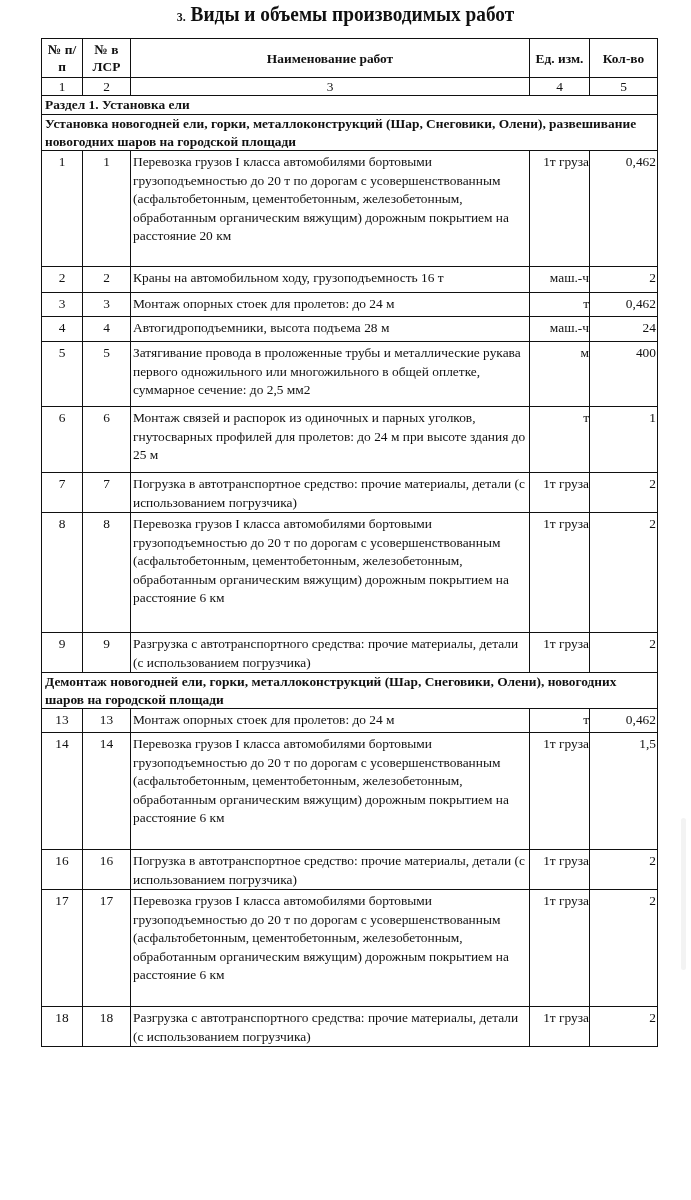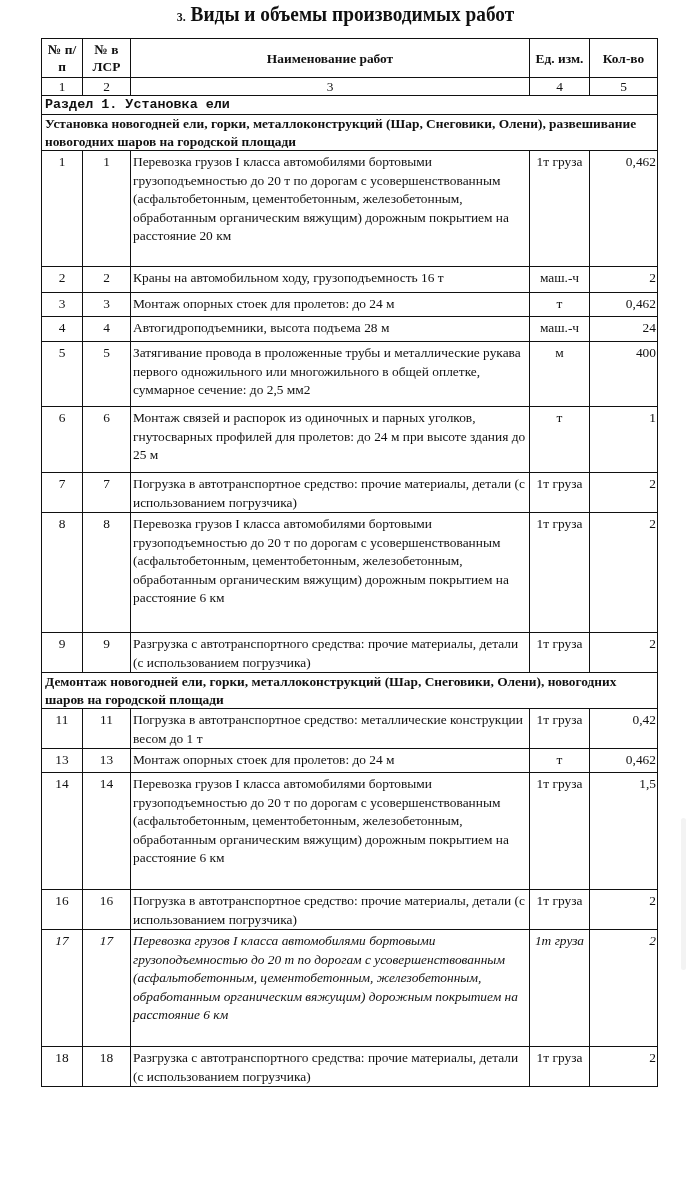--- a/index.html
+++ b/index.html
@@ -36,24 +36,24 @@
   col.c2 { width: 48px; }
   col.c3 { width: 399px; }
   col.c4 { width: 60px; }
   col.c5 { width: 68px; }
   th {
     font-weight: bold; vertical-align: middle !important;
     text-align: center; height: 38px; line-height: 17px;
     font-size: 13.4px;
   }
   tr.nums td { text-align: center; height: 17px; line-height: 17px; padding: 0; }
-  tr.section td { font-weight: bold; height: 17px; line-height: 18px; font-family: Liberation Mono, monospace; }
+  tr.section td { font-weight: bold; height: 17px; line-height: 18px; }
   tr.group td { font-weight: bold; line-height: 17.5px; }
   td.n { text-align: center; padding-top: 2px !important; }
-  td.unit { text-align: center; padding-top: 2px !important; white-space: nowrap; padding-left: 0 !important; padding-right: 0 !important;}
+  td.unit { text-align: right; padding-top: 2px !important; white-space: nowrap; padding-left: 0 !important; padding-right: 0 !important;}
   td.qty { text-align: right; padding-top: 2px !important; padding-right: 1px !important; }
   td.name { padding-top: 2px !important; padding-left: 2px !important; }
   .scrollbar {
     position: absolute; left: 681px; top: 818px;
     width: 5px; height: 152px;
     background: #f3f3f3; border-radius: 3px;
   }
 </style>
 </head>
 <body>
@@ -154,27 +154,20 @@
         <tr style="height: 38px;">
           <td class="n">9</td>
           <td class="n">9</td>
           <td class="name">Разгрузка с автотранспортного средства: прочие материалы, детали (с использованием погрузчика)</td>
           <td class="unit">1т груза</td>
           <td class="qty">2</td>
         </tr>
         <tr class="group">
           <td colspan="5">Демонтаж новогодней ели, горки, металлоконструкций (Шар, Снеговики, Олени), новогодних шаров на городской площади</td>
         </tr>
-        <tr style="height: 36px;">
-          <td class="n">11</td>
-          <td class="n">11</td>
-          <td class="name">Погрузка в автотранспортное средство: металлические конструкции весом до 1 т</td>
-          <td class="unit">1т груза</td>
-          <td class="qty">0,42</td>
-        </tr>
         <tr style="height: 24px;">
           <td class="n">13</td>
           <td class="n">13</td>
           <td class="name">Монтаж опорных стоек для пролетов: до 24 м</td>
           <td class="unit">т</td>
           <td class="qty">0,462</td>
         </tr>
         <tr style="height: 117px;">
           <td class="n">14</td>
           <td class="n">14</td>
@@ -182,21 +175,21 @@
           <td class="unit">1т груза</td>
           <td class="qty">1,5</td>
         </tr>
         <tr style="height: 38px;">
           <td class="n">16</td>
           <td class="n">16</td>
           <td class="name">Погрузка в автотранспортное средство: прочие материалы, детали (с использованием погрузчика)</td>
           <td class="unit">1т груза</td>
           <td class="qty">2</td>
         </tr>
-        <tr style="height: 117px; font-style: italic;">
+        <tr style="height: 117px;">
           <td class="n">17</td>
           <td class="n">17</td>
           <td class="name">Перевозка грузов I класса автомобилями бортовыми грузоподъемностью до 20 т по дорогам с усовершенствованным (асфальтобетонным, цементобетонным, железобетонным, обработанным органическим вяжущим) дорожным покрытием на расстояние 6 км</td>
           <td class="unit">1т груза</td>
           <td class="qty">2</td>
         </tr>
         <tr style="height: 40px;">
           <td class="n">18</td>
           <td class="n">18</td>
           <td class="name">Разгрузка с автотранспортного средства: прочие материалы, детали (с использованием погрузчика)</td>

